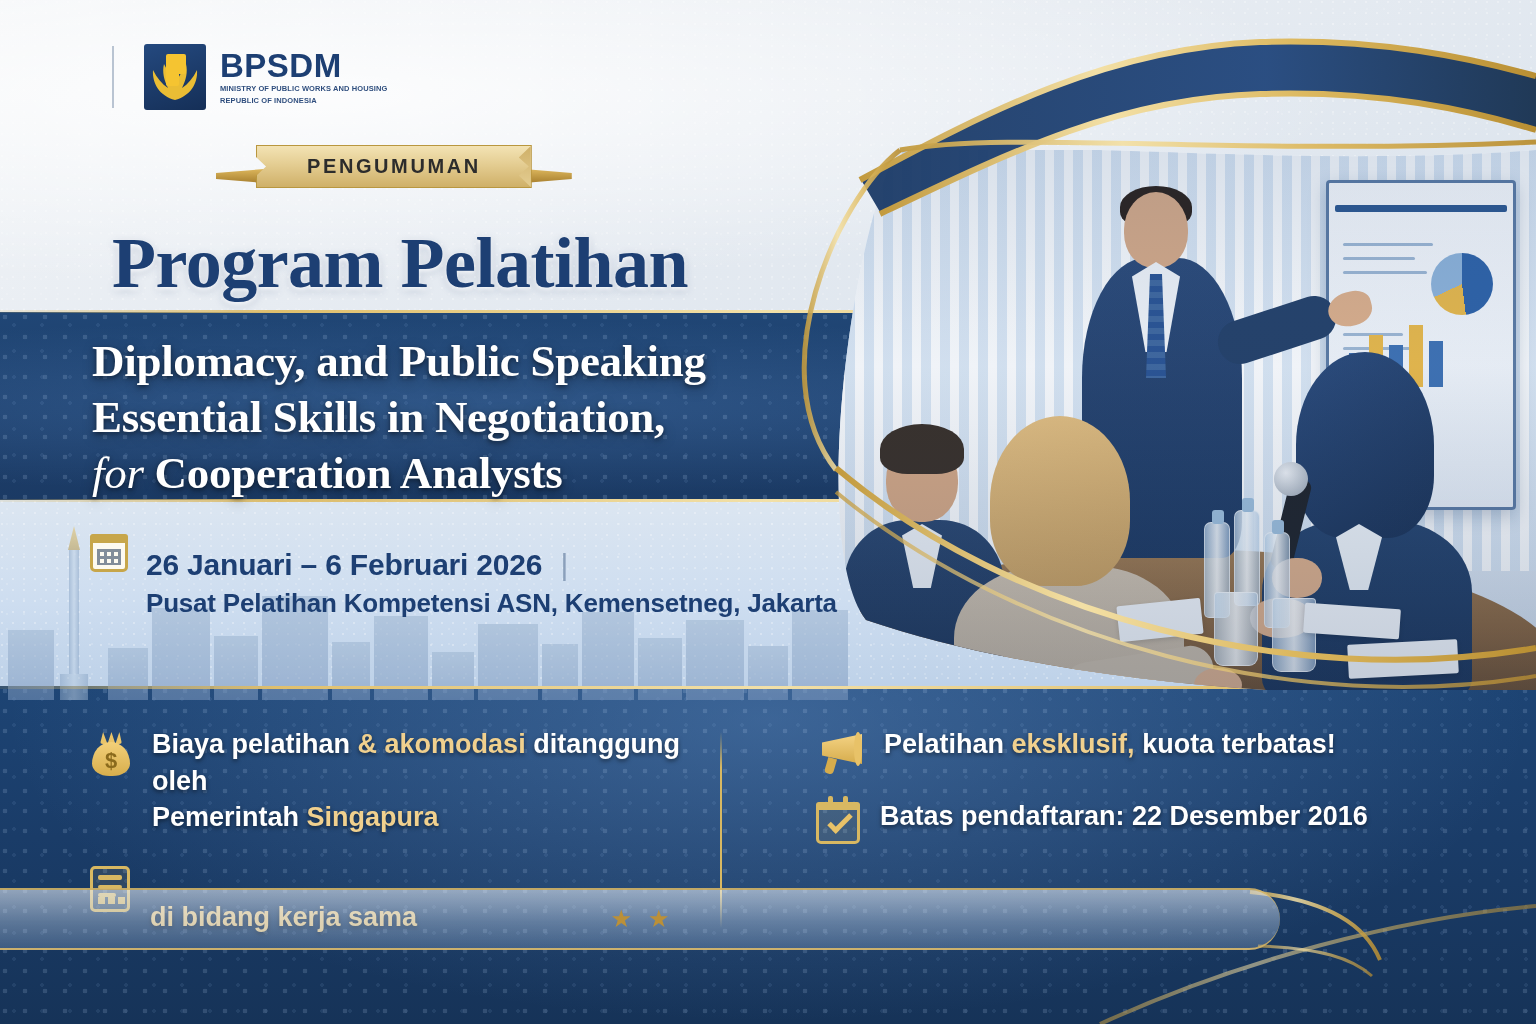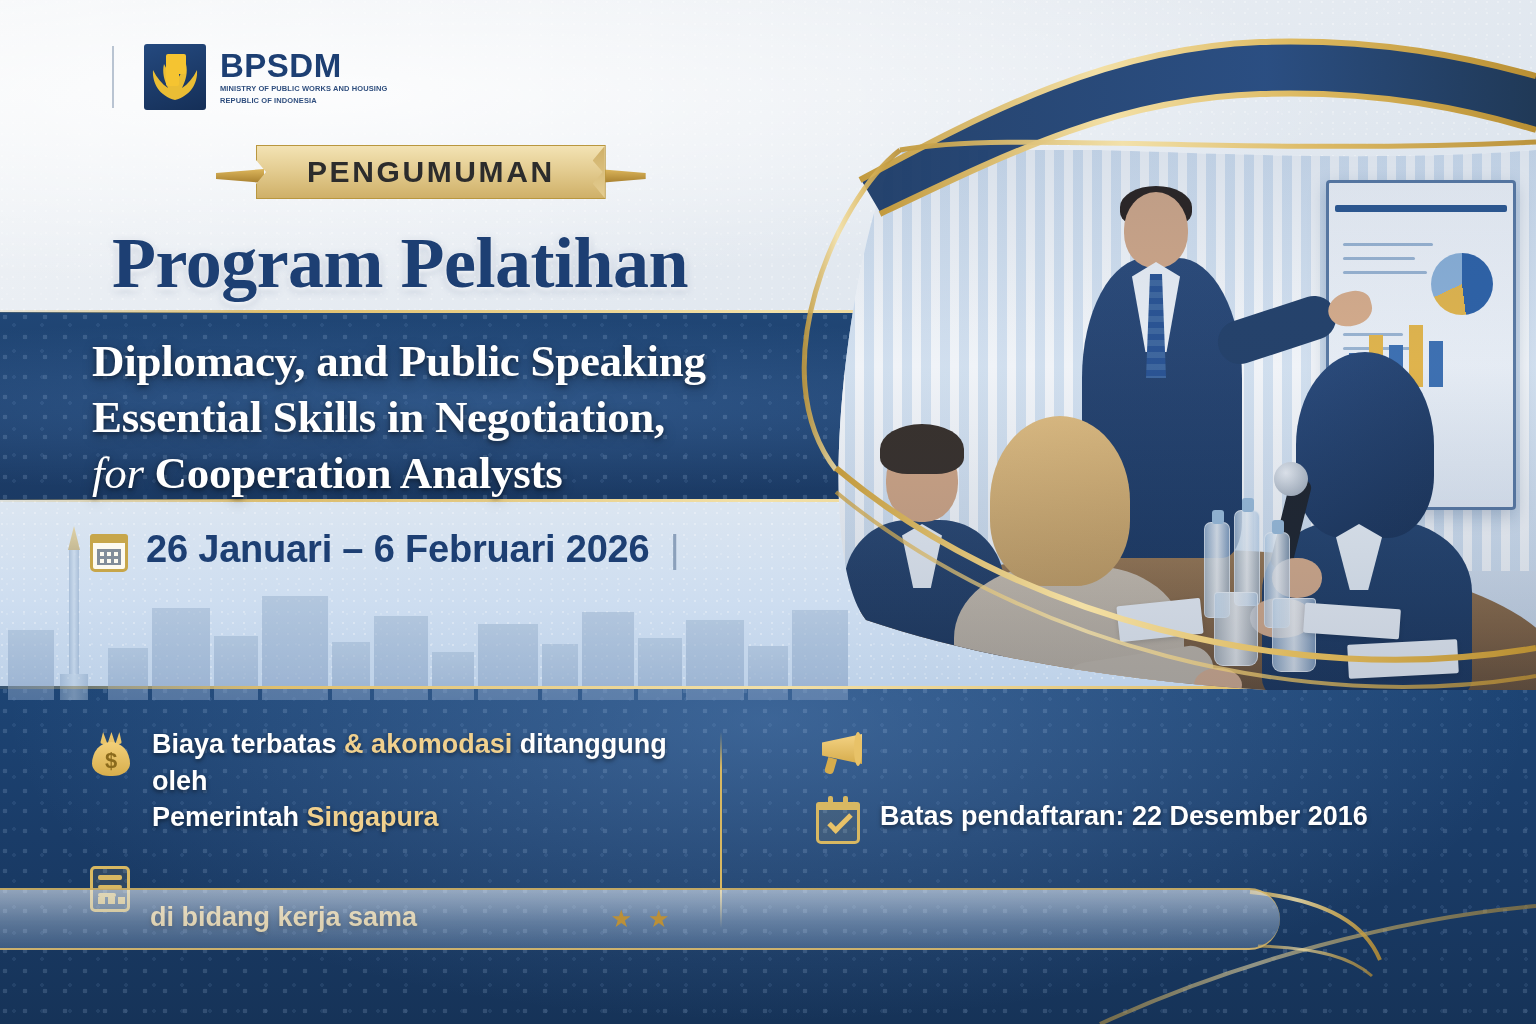--- a/index.html
+++ b/index.html
@@ -188,21 +188,21 @@
   .tail-l{ left:-40px; width:48px; clip-path:polygon(0 28%,100% 0,100% 100%,0 72%); }
   .tail-r{ right:-40px; width:48px; clip-path:polygon(0 0,100% 28%,100% 72%,0 100%); }
   .ribbon-plate{ position:relative; padding:9px 50px;
     background:linear-gradient(180deg,#f3e3b4 0%,#e4cd92 45%,#cfb068 100%);
     border:1px solid #b9973f;
     clip-path:polygon(0 0,100% 0,100% 100%,0 100%, 0 72%, 10px 50%, 0 28%);
     box-shadow:0 3px 8px rgba(60,40,0,.28);
   }
   .ribbon-plate::after{ content:""; position:absolute; right:0; top:0; bottom:0; width:12px;
     background:linear-gradient(180deg,#cfb068,#e4cd92); clip-path:polygon(100% 0,100% 100%,0 72%,10px 50%,0 28%); }
-  .ribbon-text{ font-size:30px; font-weight:bold; color:#2c2c2c; letter-spacing:2.6px; }
+  .ribbon-text{ font-size:20px; font-weight:bold; color:#2c2c2c; letter-spacing:2.6px; }
 
   
   .title-main{
     position:absolute; left:112px; top:222px;
     font-family:"Liberation Serif", serif; font-weight:bold; font-size:72px; color:#1d3f73;
     letter-spacing:-.5px; text-shadow:0 2px 4px rgba(255,255,255,.9), 0 3px 10px rgba(30,60,110,.22);
   }
   .subtitle{
     position:absolute; left:92px; top:334px; width:760px;
     font-family:"Liberation Serif", serif; font-weight:bold; font-size:45px; color:#ffffff;
@@ -213,21 +213,21 @@
 
   
   .datebox{ position:absolute; left:90px; top:528px; display:flex; gap:18px; align-items:flex-start; }
   .ico-cal{ width:38px; height:38px; margin-top:6px; flex:none; position:relative;
     border:3px solid #c7a64a; border-radius:5px; background:#fdfaf0; }
   .ico-cal .top{ position:absolute; left:-3px; right:-3px; top:-3px; height:9px; background:#c7a64a; border-radius:3px 3px 0 0; }
   .ico-cal .grid{ position:absolute; left:4px; right:4px; top:12px; bottom:4px;
     background-image:linear-gradient(90deg,#6d7b8c 0 3px,transparent 3px 7px),
                      linear-gradient(180deg,#6d7b8c 0 3px,transparent 3px 7px);
     background-size:7px 7px; opacity:.85; }
-  .date-line{ font-size:38px; font-weight:bold; color:#1d3f73; letter-spacing:-.2px; }
+  .date-line{ font-size:30px; font-weight:bold; color:#1d3f73; letter-spacing:-.2px;margin-top:20px; }
   .date-sep{ color:#8ba0bb; font-weight:normal; margin-left:10px; }
   .venue-line{ font-size:26px; font-weight:bold; color:#1d3f73; margin-top:6px; letter-spacing:-.2px; }
 
   
   .info{ position:absolute; left:90px; top:726px; width:1356px; display:flex; }
   .col{ flex:1; }
   .col-right{ padding-left:94px; }
   .vdiv{ width:2px; margin:6px 0 34px; background:linear-gradient(180deg,rgba(216,184,98,0),#d8b862 18%,#d8b862 82%,rgba(216,184,98,0)); }
 
   .item{ display:flex; gap:20px; align-items:flex-start; margin-bottom:26px; }
@@ -482,34 +482,35 @@
   <div class="datebox">
     <div class="ico ico-cal">
       <div class="top"></div>
         <div class="grid"></div>
     </div>
     <div>
       <div class="date-line">
         <span>26 Januari – 6 Februari 2026</span>
         <span class="date-sep">|</span>
       </div>
+      <div class="venue-line">Pusat Pelatihan Kompetensi ASN, Kemensetneg, Jakarta</div>
     </div>
   </div>
 
   <div class="info">
 
     <div class="col">
       <div class="item">
         <div class="ico ico-bag">
           <div class="knot"></div>
             <div class="bag"></div>
             <div class="dol">$</div>
         </div>
         <div class="item-txt">
-          <span>Biaya terbatas </span><span class="gold">&amp; akomodasi </span><span>ditanggung oleh </span><br>
+          <span>Biaya pelatihan </span><span class="gold">&amp; akomodasi </span><span>ditanggung oleh </span><br>
           <span>Pemerintah </span><span class="gold">Singapura</span>
         </div>
       </div>
 
       <div class="item">
         <div class="ico ico-doc">
           <div class="hdr"></div>
           <div class="ln" style="top:16px; width:24px;"></div>
           <div class="ln" style="top:24px; width:18px;"></div>
           <div class="sq" style="left:5px;"></div>
@@ -525,20 +526,23 @@
 
     <div class="vdiv"></div>
 
     <div class="col col-right">
       <div class="item">
         <div class="ico ico-mega">
           <div class="cone"></div>
             <div class="rim"></div>
             <div class="handle"></div>
         </div>
+        <div class="item-txt">
+          <span>Pelatihan </span><span class="gold">eksklusif, </span><span>kuota terbatas!</span>
+        </div>
       </div>
 
       <div class="item">
         <div class="ico ico-calchk">
           <div class="pin" style="left:9px;"></div>
           <div class="pin" style="right:9px;"></div>
           <div class="hdr"></div>
           <div class="chk"></div>
         </div>
         <div class="item-txt">Batas pendaftaran: 22 Desember 2016</div>

